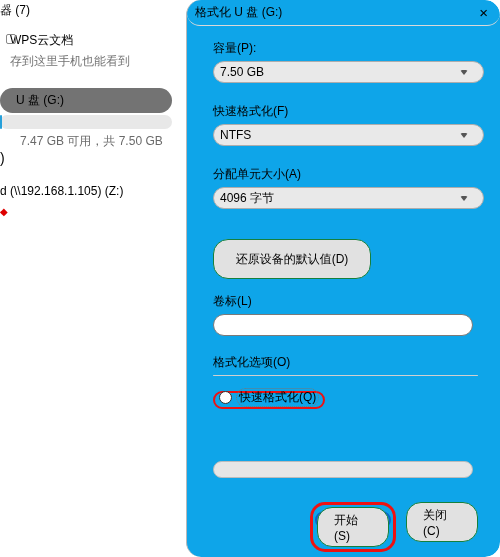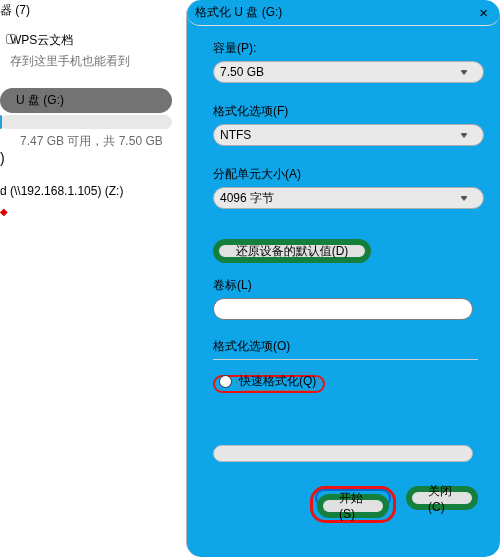--- a/index.html
+++ b/index.html
@@ -20,21 +20,21 @@
   .red-dot { position: absolute; left: 0; top: 206px; color: #d00; font-size: 10px; }
   .dialog { position: absolute; left: 186px; top: 0; width: 314px; height: 557px; background: #0ea5e9; border-left: 1px solid #b8b8b8; }
   .title-row { height: 26px; border-bottom: 1px solid #d9d9d9; display: flex; align-items: center; padding: 0 8px; }
   .title-text { flex: 1; font-size: 12px; }
   .close-x { font-size: 15px; font-family: Arial; cursor: pointer; padding: 0 4px; }
   .dlg-body { padding: 8px 22px 10px 26px; }
   .lbl { font-size: 12px; margin-bottom: 4px; margin-top: 6px; }
   .sel { width: 271px; height: 22px; border: 1px solid #adadad; background: #e9e9e9; display: flex; align-items: center; justify-content: space-between; padding: 0 12px 0 6px; font-size: 12px; }
   .chev { display: inline-block; width: 0; height: 0; border-left: 4px solid transparent; border-right: 4px solid transparent; border-top: 5px solid #555; margin-right: 3px; }
   .spacer14 { height: 14px; }
-  .btn { height: 24px; border: 6px solid #15803d; background: #e1e1e1; display: inline-flex; align-items: center; justify-content: center; font-size: 12px; padding: 0 16px; cursor: pointer; }
+  .btn { height: 40px; border: 1px solid #15803d; background: #e1e1e1; display: inline-flex; align-items: center; justify-content: center; font-size: 12px; padding: 0 16px; cursor: pointer; }
   .restore-wrap { margin-top: 30px; margin-bottom: 14px; }
   .restore-btn { width: 158px; }
   .input { width: 260px; height: 22px; border: 1px solid #7a7a7a; background: #fff; }
   .group { margin-top: 18px; }
   .group-line { border-top: 1px solid #d0d0d0; margin-top: 3px; }
   .chk-wrap { margin-top: 8px; padding: 4px; display: inline-flex; align-items: center; }
   .red-box { border: 2px solid #e11; }
   .chk { width: 13px; height: 13px; border: 1px solid #333; background: #fff; margin-right: 4px; display: inline-block; }
   .chk-label { font-size: 12px; border: 1px dotted #777; padding: 0 2px; }
   .progress-bar { width: 260px; height: 17px; border: 1px solid #bbb; background: #e6e6e6; margin-top: 50px; }
@@ -71,21 +71,21 @@
     <span class="title-text">格式化 U 盘 (G:)</span>
     <span class="close-x">×</span>
   </div>
   <div class="dlg-body">
     <div class="lbl">容量(P):</div>
     <div class="sel">
       <span>7.50 GB</span>
       <span class="chev"></span>
     </div>
     <div class="spacer14"></div>
-    <div class="lbl">格式化选项(F)</div>
+    <div class="lbl">快速格式化(F)</div>
     <div class="sel">
       <span>NTFS</span>
       <span class="chev"></span>
     </div>
     <div class="spacer14"></div>
     <div class="lbl">分配单元大小(A)</div>
     <div class="sel">
       <span>4096 字节</span>
       <span class="chev"></span>
     </div>

